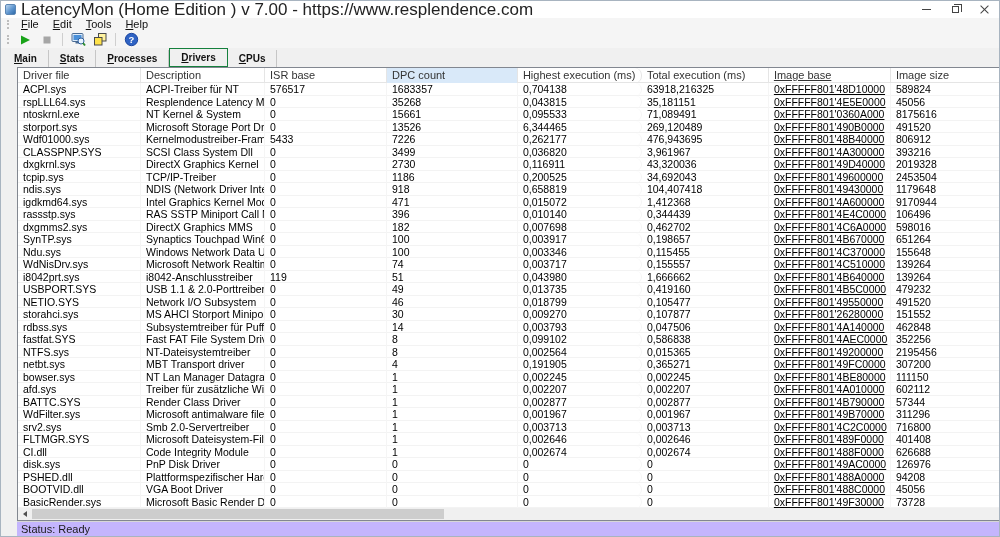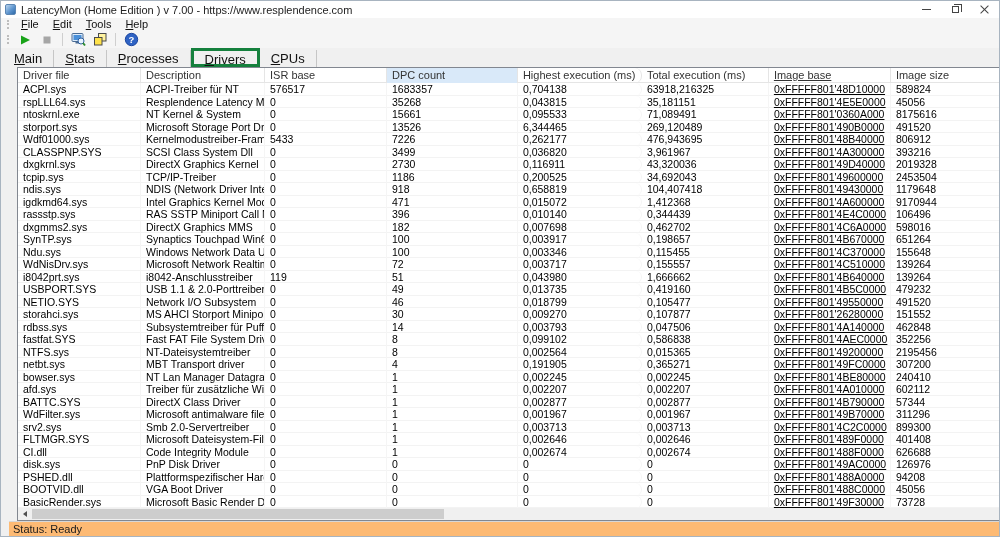--- a/index.html
+++ b/index.html
@@ -2,21 +2,21 @@
 <html><head>
 <meta charset="utf-8">
 <style>
   * { margin:0; padding:0; box-sizing:border-box; }
   html,body { width:1000px; height:537px; font-family:"Liberation Sans", sans-serif; background:#e8e8e8; }
   .window { position:relative; width:1000px; height:537px; background:#f0f0f0; border:1px solid #a8b4c0; overflow:hidden; }
 
   
   .titlebar { position:absolute; top:0; left:0; right:0; height:17px; background:#ffffff; display:flex; align-items:center; }
   .app-icon { width:11px; height:11px; margin:0 5px 0 4px; border:1px solid #5b86b4; background:linear-gradient(135deg,#bcd6ef 0%,#5f96cf 55%,#2f6aa8 100%); border-radius:2px; }
-  .title-text { font-size:11px; color:#222; white-space:nowrap; }
+  .title-text { font-size:17px; color:#222; white-space:nowrap; }
   .win-controls { margin-left:auto; display:flex; height:100%; }
   .win-btn { width:29px; height:100%; display:flex; align-items:center; justify-content:center; }
   .glyph-min { width:9px; border-top:1px solid #444; }
   .glyph-restore { position:relative; width:7px; height:7px; border:1px solid #444; background:#fff; }
   .glyph-restore::before { content:''; position:absolute; left:1px; top:-3px; width:7px; height:7px; border:1px solid #444; border-left:none; border-bottom:none; }
   .glyph-close { position:relative; width:9px; height:9px; }
   .glyph-close::before,.glyph-close::after { content:''; position:absolute; left:-1px; top:4px; width:11px; border-top:1px solid #444; }
   .glyph-close::before { transform:rotate(45deg); }
   .glyph-close::after { transform:rotate(-45deg); }
 
@@ -26,22 +26,22 @@
   .menu-item { display:inline-block; font-size:11px; color:#111; padding:0 7px; line-height:13px; }
   .menu-item::first-letter { text-decoration:underline; }
 
   
   .toolbar { position:absolute; top:30px; left:0; right:0; height:17px; background:#f5f5f5; display:flex; align-items:center; padding-left:6px; }
   .tool-btn { width:22px; height:16px; display:flex; align-items:center; justify-content:center; }
   .tool-sep { width:1px; height:13px; background:#cfcfcf; margin:0 4px; }
 
   
   .tabbar { position:absolute; top:47px; left:2px; right:2px; height:19px; display:flex; align-items:flex-end; }
-  .tab { display:inline-block; font-size:13px; color:#111; line-height:17px; height:17px; padding:0 11px; border-right:1px solid #c6c6c6; background:transparent; }
-  .tab.active { border:3px solid #15803d; background:#f0f0f0; height:19px; line-height:18px;text-align:right; }
+  .tab { display:inline-block; font-size:10px; color:#111; line-height:17px; height:17px; padding:0 11px; border-right:1px solid #c6c6c6; background:transparent;font-weight:bold; }
+  .tab.active { border:1px solid #15803d; background:#f0f0f0; height:19px; line-height:18px;text-align:right; }
   .tab::first-letter { text-decoration:underline; }
 
   
   .listview { position:absolute; top:66px; left:16px; width:996px; height:454px; background:#ffffff; border:1px solid #828790; }
   .lv-header { position:absolute; top:0; left:0; height:15px; width:982px; display:flex; background:#ffffff; border-bottom:1px solid #e5e5e5; }
   .hcell { height:15px; font-size:11px; line-height:14px; color:#333; padding-left:5px; border-right:1px solid #e5e5e5; white-space:nowrap; overflow:hidden; }
   .hcell.sorted { background:#d9e9f9; }
   .lv-body { position:absolute; top:15px; left:0; width:982px; height:425px; overflow:hidden; }
   .lv-row { display:flex; height:12.5px; box-shadow:inset 0 -1px 0 #f3f3f3; }
   .lv-cell { font-size:10.5px; line-height:12px; color:#000; padding-left:5px; border-right:1px solid #f5f5f5; white-space:nowrap; overflow:hidden; }
@@ -54,21 +54,21 @@
   .tri-up { width:0;height:0;border-left:3px solid transparent;border-right:3px solid transparent;border-bottom:4px solid #505050; }
   .tri-down { width:0;height:0;border-left:3px solid transparent;border-right:3px solid transparent;border-top:4px solid #505050; }
   .tri-left { width:0;height:0;border-top:3px solid transparent;border-bottom:3px solid transparent;border-right:4px solid #505050; }
   .tri-right { width:0;height:0;border-top:3px solid transparent;border-bottom:3px solid transparent;border-left:4px solid #505050; }
   .h-scroll { position:absolute; bottom:0; left:0; width:994px; height:12px; background:#f0f0f0; }
   .h-scroll .arr { position:absolute; top:0; width:13px; height:12px; display:flex; align-items:center; justify-content:center; }
   .arr-left { left:0; } .arr-right { right:0; }
   .h-thumb { position:absolute; top:1px; left:14px; width:412px; height:10px; background:#cdcdcd; }
 
   
-  .statusbar { position:absolute; bottom:0; left:8px; right:0; height:15px; background:#fdba74; border-top:1px solid #d7d7d7; display:flex; align-items:center; padding-left:4px; }
+  .statusbar { position:absolute; bottom:0; left:16px; right:0; height:15px; background:#c4b5fd; border-top:1px solid #d7d7d7; display:flex; align-items:center; padding-left:4px; }
   .status-text { font-size:11px; color:#1a1a1a; }
 </style>
 </head>
 <body>
 
 <div class="window">
 
   <div class="titlebar">
     <div class="app-icon"></div>
     <div class="title-text">LatencyMon  (Home Edition )  v 7.00 - https://www.resplendence.com</div>
@@ -287,21 +287,21 @@
           <div class="lv-cell c3">100</div>
           <div class="lv-cell c4">0,003346</div>
           <div class="lv-cell c5">0,115455</div>
           <div class="lv-cell c6">0xFFFFF801'4C370000</div>
           <div class="lv-cell c7">155648</div>
         </div>
         <div class="lv-row">
           <div class="lv-cell c0">WdNisDrv.sys</div>
           <div class="lv-cell c1">Microsoft Network Realtime In...</div>
           <div class="lv-cell c2">0</div>
-          <div class="lv-cell c3">72</div>
+          <div class="lv-cell c3">74</div>
           <div class="lv-cell c4">0,003717</div>
           <div class="lv-cell c5">0,155557</div>
           <div class="lv-cell c6">0xFFFFF801'4C510000</div>
           <div class="lv-cell c7">139264</div>
         </div>
         <div class="lv-row">
           <div class="lv-cell c0">i8042prt.sys</div>
           <div class="lv-cell c1">i8042-Anschlusstreiber</div>
           <div class="lv-cell c2">119</div>
           <div class="lv-cell c3">51</div>
@@ -381,35 +381,35 @@
           <div class="lv-cell c7">307200</div>
         </div>
         <div class="lv-row">
           <div class="lv-cell c0">bowser.sys</div>
           <div class="lv-cell c1">NT Lan Manager Datagram R...</div>
           <div class="lv-cell c2">0</div>
           <div class="lv-cell c3">1</div>
           <div class="lv-cell c4">0,002245</div>
           <div class="lv-cell c5">0,002245</div>
           <div class="lv-cell c6">0xFFFFF801'4BE80000</div>
-          <div class="lv-cell c7">240410</div>
+          <div class="lv-cell c7">111150</div>
         </div>
         <div class="lv-row">
           <div class="lv-cell c0">afd.sys</div>
           <div class="lv-cell c1">Treiber für zusätzliche WinSo...</div>
           <div class="lv-cell c2">0</div>
           <div class="lv-cell c3">1</div>
           <div class="lv-cell c4">0,002207</div>
           <div class="lv-cell c5">0,002207</div>
           <div class="lv-cell c6">0xFFFFF801'4A010000</div>
           <div class="lv-cell c7">602112</div>
         </div>
         <div class="lv-row">
           <div class="lv-cell c0">BATTC.SYS</div>
-          <div class="lv-cell c1">DirectX Class Driver</div>
+          <div class="lv-cell c1">Render Class Driver</div>
           <div class="lv-cell c2">0</div>
           <div class="lv-cell c3">1</div>
           <div class="lv-cell c4">0,002877</div>
           <div class="lv-cell c5">0,002877</div>
           <div class="lv-cell c6">0xFFFFF801'4B790000</div>
           <div class="lv-cell c7">57344</div>
         </div>
         <div class="lv-row">
           <div class="lv-cell c0">WdFilter.sys</div>
           <div class="lv-cell c1">Microsoft antimalware file sys...</div>
@@ -421,21 +421,21 @@
           <div class="lv-cell c7">311296</div>
         </div>
         <div class="lv-row">
           <div class="lv-cell c0">srv2.sys</div>
           <div class="lv-cell c1">Smb 2.0-Servertreiber</div>
           <div class="lv-cell c2">0</div>
           <div class="lv-cell c3">1</div>
           <div class="lv-cell c4">0,003713</div>
           <div class="lv-cell c5">0,003713</div>
           <div class="lv-cell c6">0xFFFFF801'4C2C0000</div>
-          <div class="lv-cell c7">899300</div>
+          <div class="lv-cell c7">716800</div>
         </div>
         <div class="lv-row">
           <div class="lv-cell c0">FLTMGR.SYS</div>
           <div class="lv-cell c1">Microsoft Dateisystem-Filter-...</div>
           <div class="lv-cell c2">0</div>
           <div class="lv-cell c3">1</div>
           <div class="lv-cell c4">0,002646</div>
           <div class="lv-cell c5">0,002646</div>
           <div class="lv-cell c6">0xFFFFF801'489F0000</div>
           <div class="lv-cell c7">401408</div>

